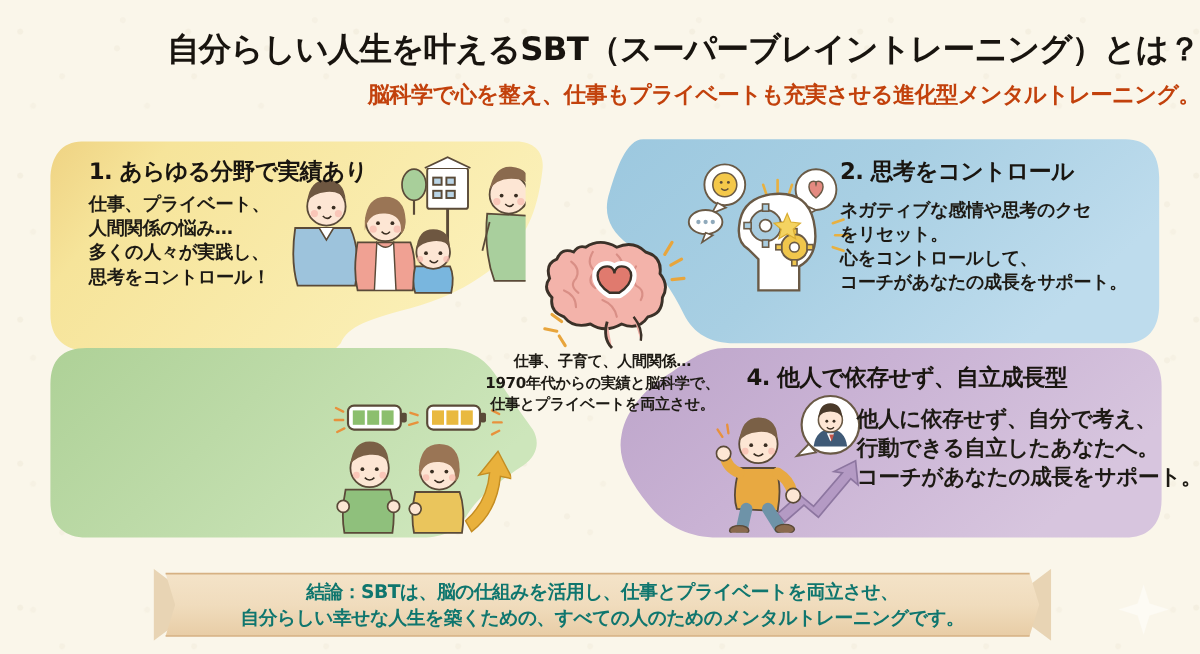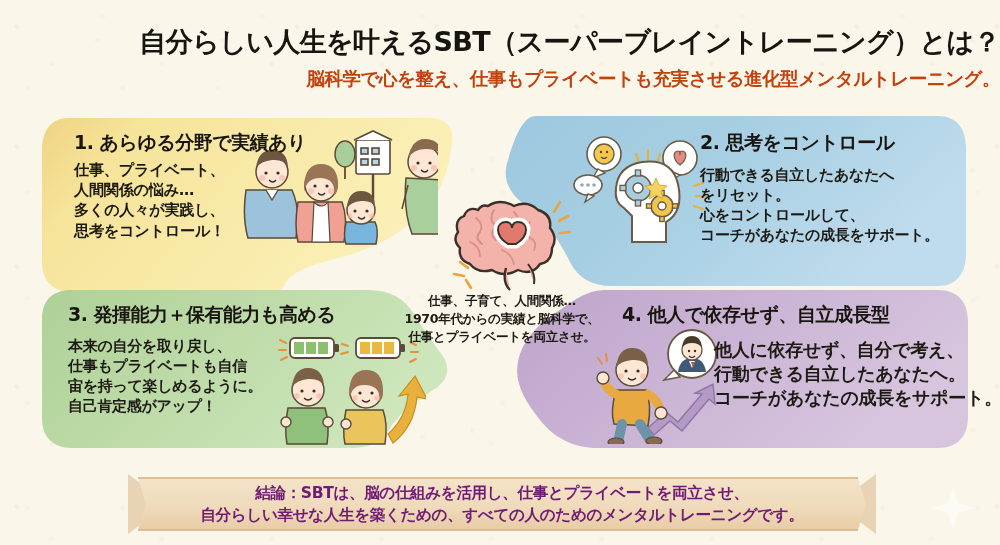--- a/index.html
+++ b/index.html
@@ -83,21 +83,21 @@
     font-size:12.6px;font-weight:700;color:#1d1a14;line-height:1.42;
     letter-spacing:-.3px;
   }
   .centre-text div{white-space:nowrap;}
 
   
   #ribbon{position:absolute;left:128px;top:470px;width:748px;height:68px;}
   .ribbon-text{
     position:absolute;inset:0;display:flex;flex-direction:column;
     align-items:center;justify-content:center;
-    font-size:15.6px;font-weight:700;color:#701a75;line-height:1.42;
+    font-size:15.6px;font-weight:700;color:#0f766e;line-height:1.42;
     letter-spacing:-.4px;
   }
   .ribbon-text div{white-space:nowrap;}
 </style>
 </head>
 <body>
 
 <div class="stage">
 
   <div class="grain"></div>
@@ -276,21 +276,21 @@
             <rect x="10.5" y="-2.2" width="5" height="4.4"></rect>
         </g>
       </g>
 
       <path d="M84 46 l3 7 l8 1 l-6 5 l2 8 l-7 -4 l-7 4 l2 -8 l-6 -5 l8 -1 z" fill="#f4d361" stroke="#d9ad32" stroke-width="1"></path>
     </svg>
 
     <div class="content">
       <div class="card-num-title">2. 思考をコントロール</div>
       <div class="card-body">
-        <div>行動できる自立したあなたへ</div>
+        <div>ネガティブな感情や思考のクセ</div>
         <div>をリセット。</div>
         <div>心をコントロールして、</div>
         <div>コーチがあなたの成長をサポート。</div>
       </div>
     </div>
   </div>
 
   <div class="card" id="card3">
     <svg class="blob" viewBox="0 0 410 162" preserveAspectRatio="none">
       <defs>
@@ -360,29 +360,20 @@
         <path d="M73 62 q1 -22 17 -22 q17 0 17 21 q0 9 -4 10 q2 -15 -13 -16 q-14 -1 -16 13 z" fill="#9a7555"></path>
         <circle cx="84" cy="63" r="1.6" fill="#3a2e22"></circle>
           <circle cx="96" cy="63" r="1.6" fill="#3a2e22"></circle>
         <path d="M86 70 q4 4 8 0" stroke="#3a2e22" stroke-width="1.3" fill="none"></path>
         <circle cx="79" cy="68" r="2.8" fill="#f6b8ad" opacity=".7"></circle>
         <circle cx="101" cy="68" r="2.8" fill="#f6b8ad" opacity=".7"></circle>
         <circle cx="70" cy="94" r="5" fill="#fde6d4" stroke="#5a4a38" stroke-width="1.4"></circle>
       </g>
     </svg>
 
-    <div class="content">
-      <div class="card-num-title">3. 発揮能力＋保有能力も高める</div>
-      <div class="card-body">
-        <div>本来の自分を取り戻し、</div>
-        <div>仕事もプライベートも自信</div>
-        <div>宙を持って楽しめるように。</div>
-        <div>自己肯定感がアップ！</div>
-      </div>
-    </div>
   </div>
 
   <div class="card" id="card4">
     <svg class="blob" viewBox="0 0 460 162" preserveAspectRatio="none">
       <defs>
         <linearGradient id="g4" x1="0" y1="0" x2="1" y2="0.4">
           <stop offset="0" stop-color="#bda5ca"></stop>
           <stop offset=".45" stop-color="#c9b2d4"></stop>
           <stop offset="1" stop-color="#d7c5de"></stop>
         </linearGradient>

